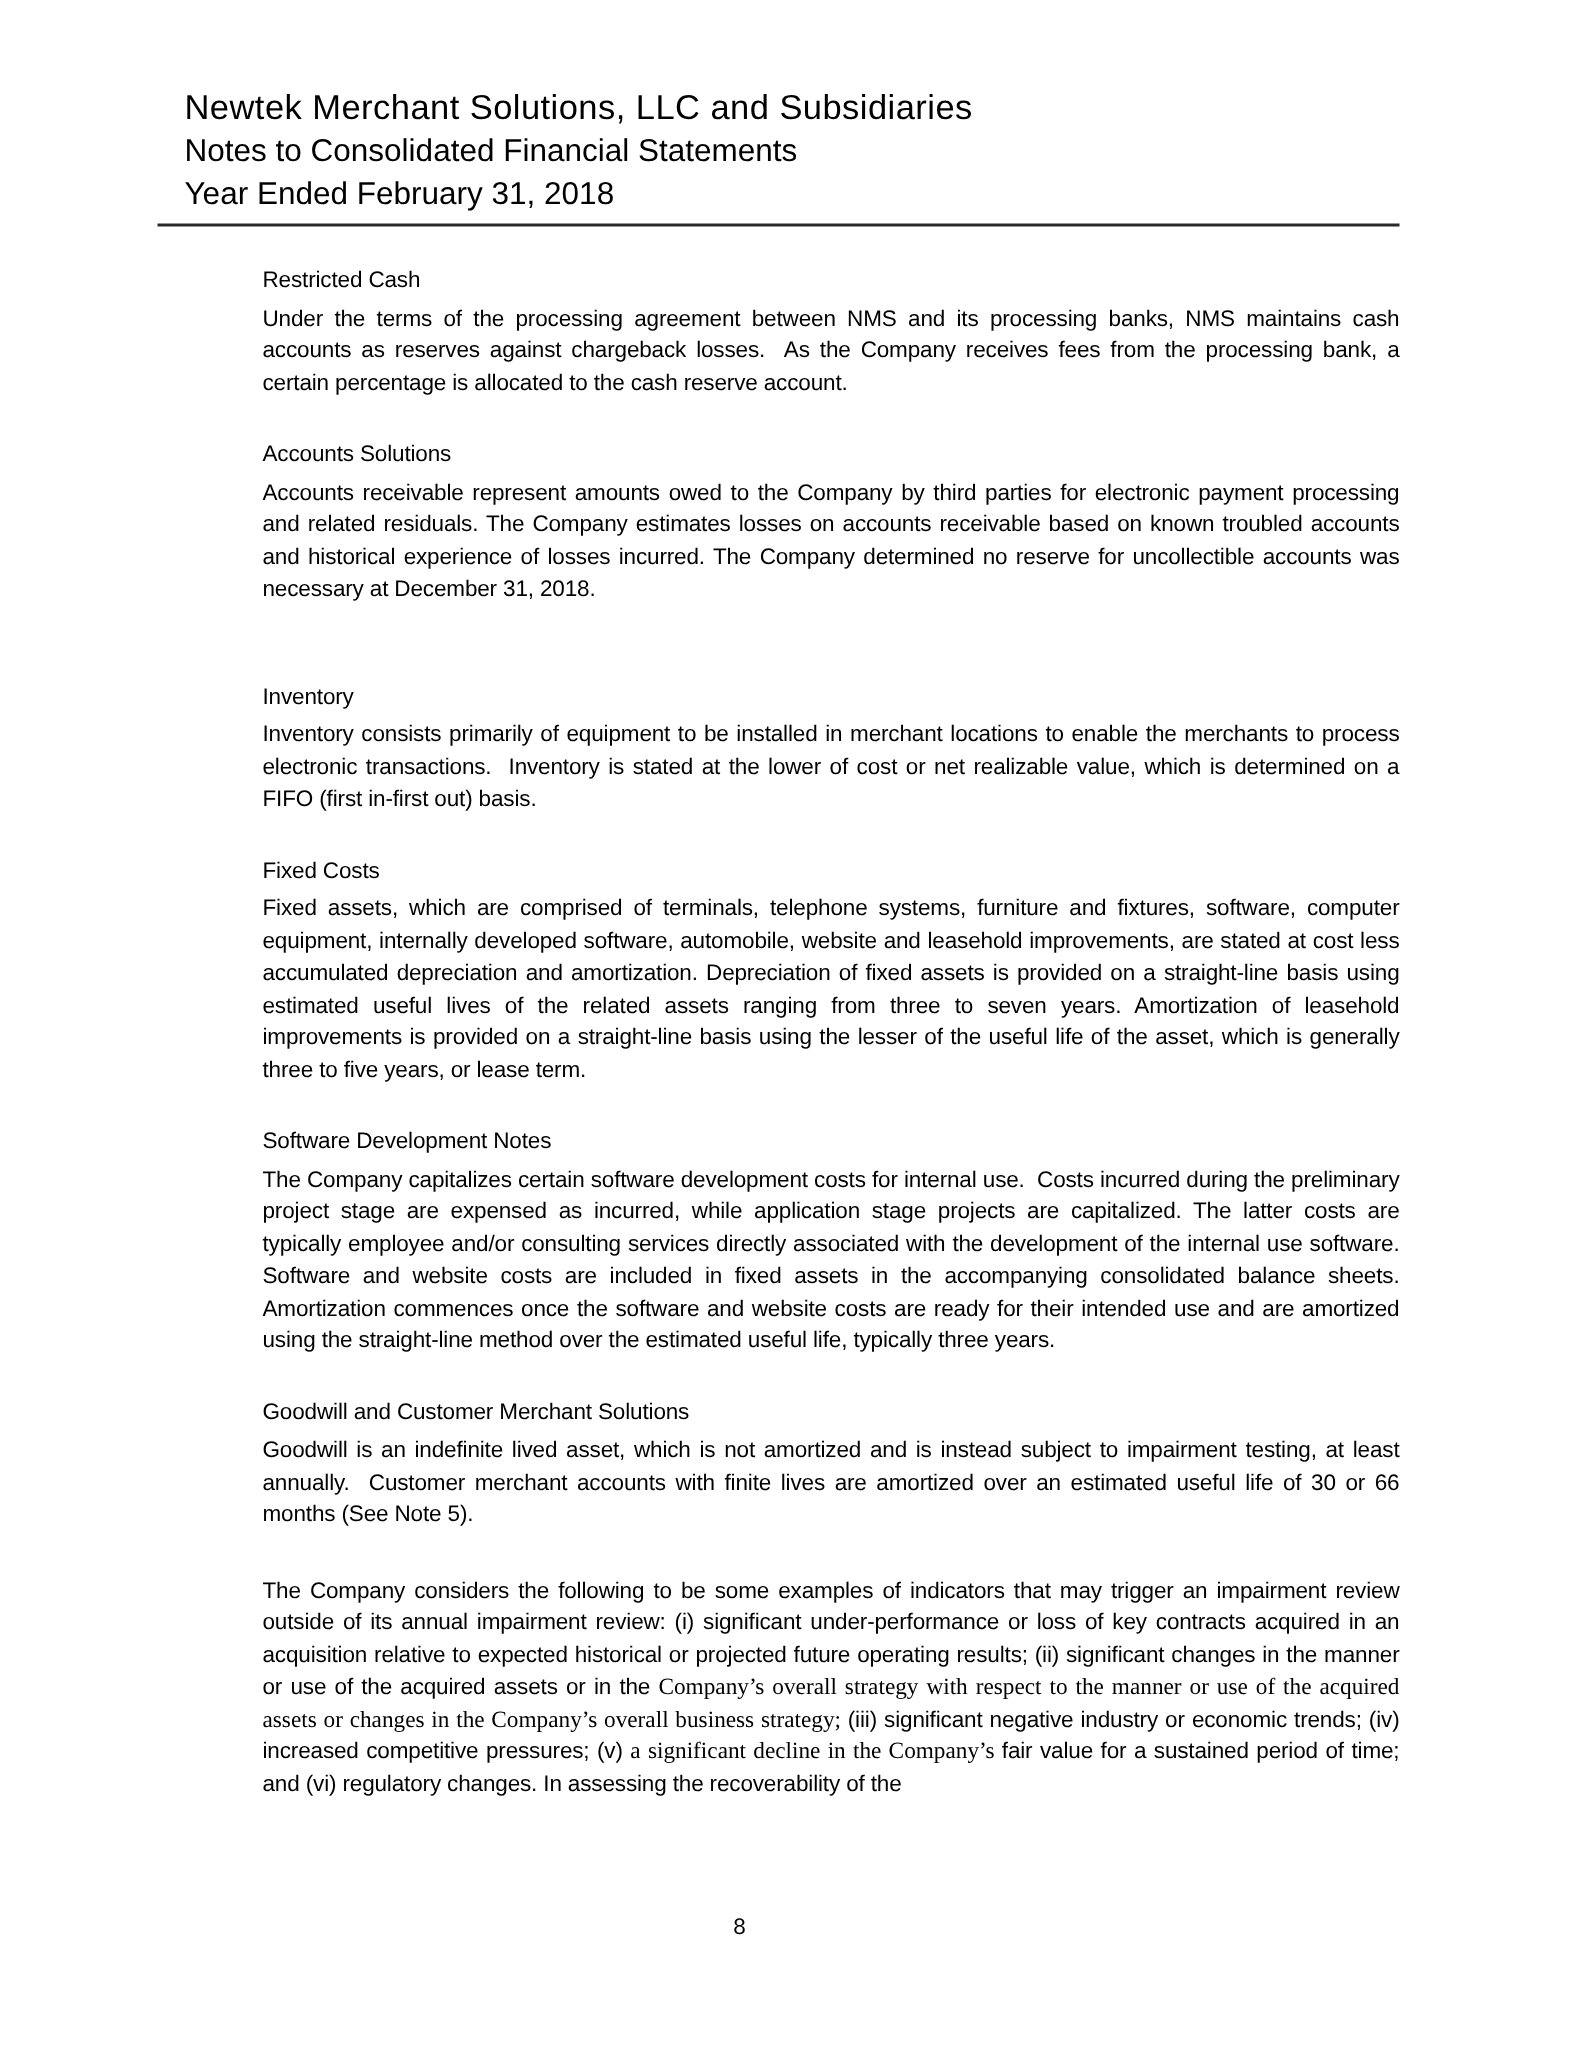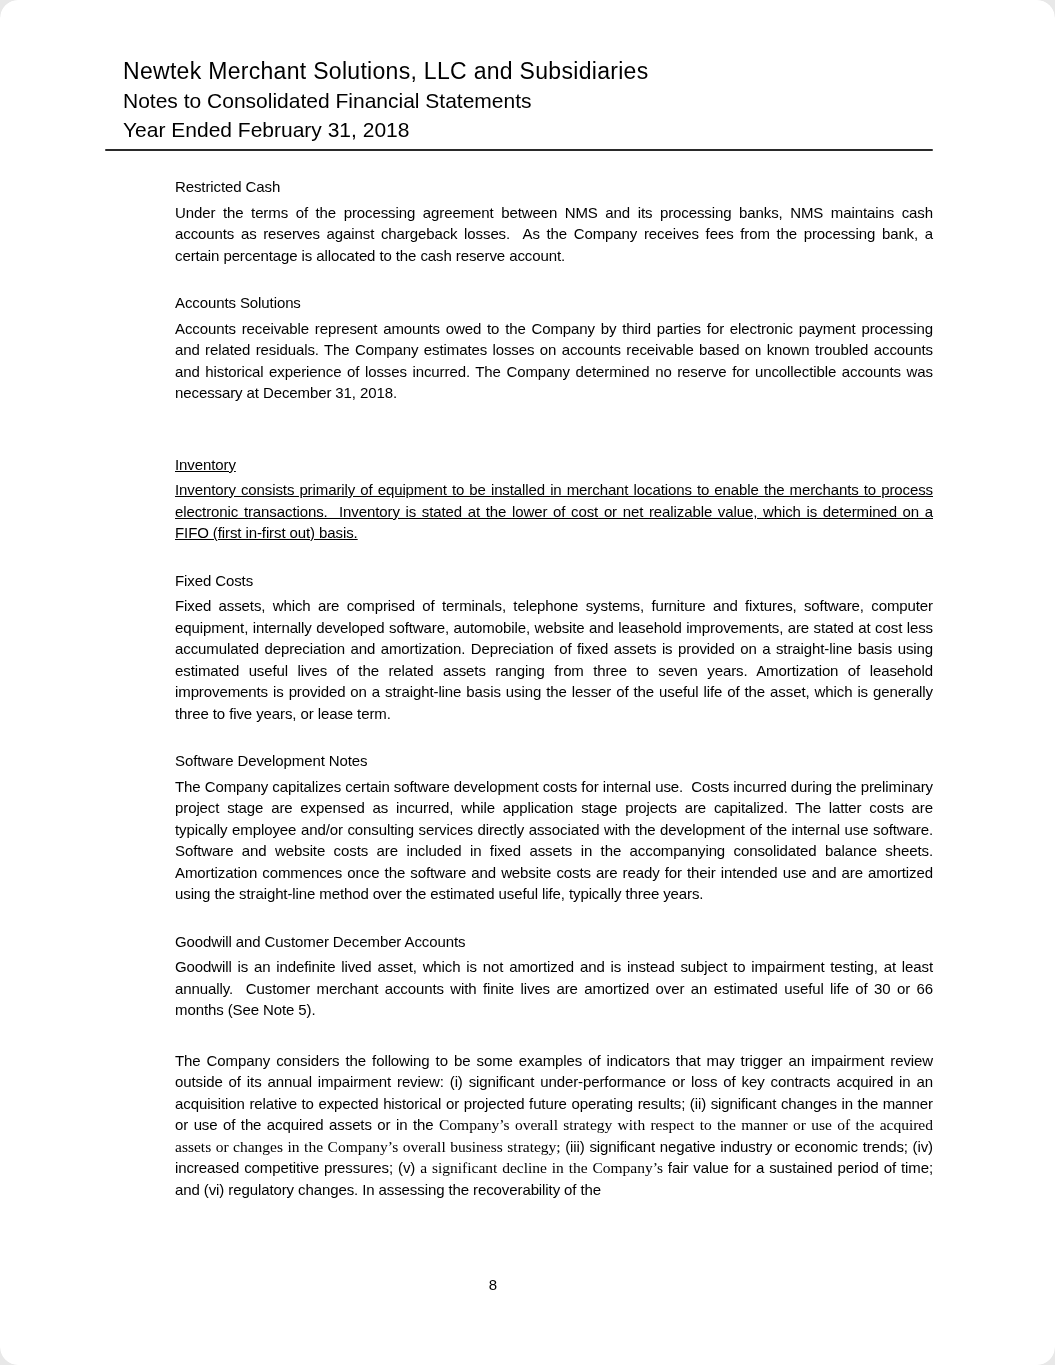--- a/index.html
+++ b/index.html
@@ -1,15 +1,15 @@
 <!DOCTYPE html>
 <html><head>
 <meta charset="utf-8">
 <style>
-  * { box-sizing: border-box; border-radius: 18px; }
+  * { box-sizing: border-box; }
   html, body { margin: 0; padding: 0; background: #e8e8e8; }
   .page {
     position: relative;
     width: 1055px;
     height: 1365px;
     margin: 0 auto;
     background: #ffffff;
     color: #000;
     font-family: "Liberation Sans", sans-serif;
     overflow: hidden;
@@ -31,21 +31,21 @@
     height: 0;
   }
   .notes-body {
     margin: 25px 122px 0 175px; 
     font-size: 15px;
     line-height: 21.5px;
     letter-spacing: -0.1px;
   }
   .note-section { margin-top: 26px; }
   .note-section.first { margin-top: 16px; }
-  .note-section.extra-gap { margin-top: 50px; text-decoration: underline; }
+  .note-section.extra-gap { margin-top: 50px; }
   .note-heading {
     font-size: 15px;
     font-weight: normal;
     margin: 0 0 4px 0;
     line-height: 21.5px;
   }
   .note-paragraph {
     margin: 0;
     text-align: justify;
   }
@@ -97,21 +97,21 @@
       <h2 class="note-heading">Fixed Costs</h2>
       <p class="note-paragraph">Fixed assets, which are comprised of terminals, telephone systems, furniture and fixtures, software, computer equipment, internally developed software, automobile, website and leasehold improvements, are stated at cost less accumulated depreciation and amortization. Depreciation of fixed assets is provided on a straight-line basis using estimated useful lives of the related assets ranging from three to seven years. Amortization of leasehold improvements is provided on a straight-line basis using the lesser of the useful life of the asset, which is generally three to five years, or lease term.</p>
     </section>
 
     <section class="note-section">
       <h2 class="note-heading">Software Development Notes</h2>
       <p class="note-paragraph">The Company capitalizes certain software development costs for internal use.&nbsp; Costs incurred during the preliminary project stage are expensed as incurred, while application stage projects are capitalized. The latter costs are typically employee and/or consulting services directly associated with the development of the internal use software. Software and website costs are included in fixed assets in the accompanying consolidated balance sheets. Amortization commences once the software and website costs are ready for their intended use and are amortized using the straight-line method over the estimated useful life, typically three years.</p>
     </section>
 
     <section class="note-section">
-      <h2 class="note-heading">Goodwill and Customer December Accounts</h2>
+      <h2 class="note-heading">Goodwill and Customer Merchant Solutions</h2>
       <p class="note-paragraph">Goodwill is an indefinite lived asset, which is not amortized and is instead subject to impairment testing, at least annually.&nbsp; Customer merchant accounts with finite lives are amortized over an estimated useful life of 30 or 66 months (See Note 5).</p>
       <p class="note-paragraph"><span>The Company considers the following to be some examples of indicators that may trigger an impairment review outside of its annual impairment review: (i) significant under-performance or loss of key contracts acquired in an acquisition relative to expected historical or projected future operating results; (ii) significant changes in the manner or use of the acquired assets or in the </span><span class="serif-run">Company’s overall strategy with respect to the manner or use of the acquired assets or changes in the Company’s overall business strategy; </span><span>(iii) significant negative industry or economic trends; (iv) increased competitive pressures; (v) </span><span class="serif-run">a significant decline in the Company’s </span><span>fair value for a sustained period of time; and (vi) regulatory changes. In assessing the recoverability of the</span></p>
     </section>
 
   </main>
 
   <div class="page-number">8</div>
 
 </div>
 

